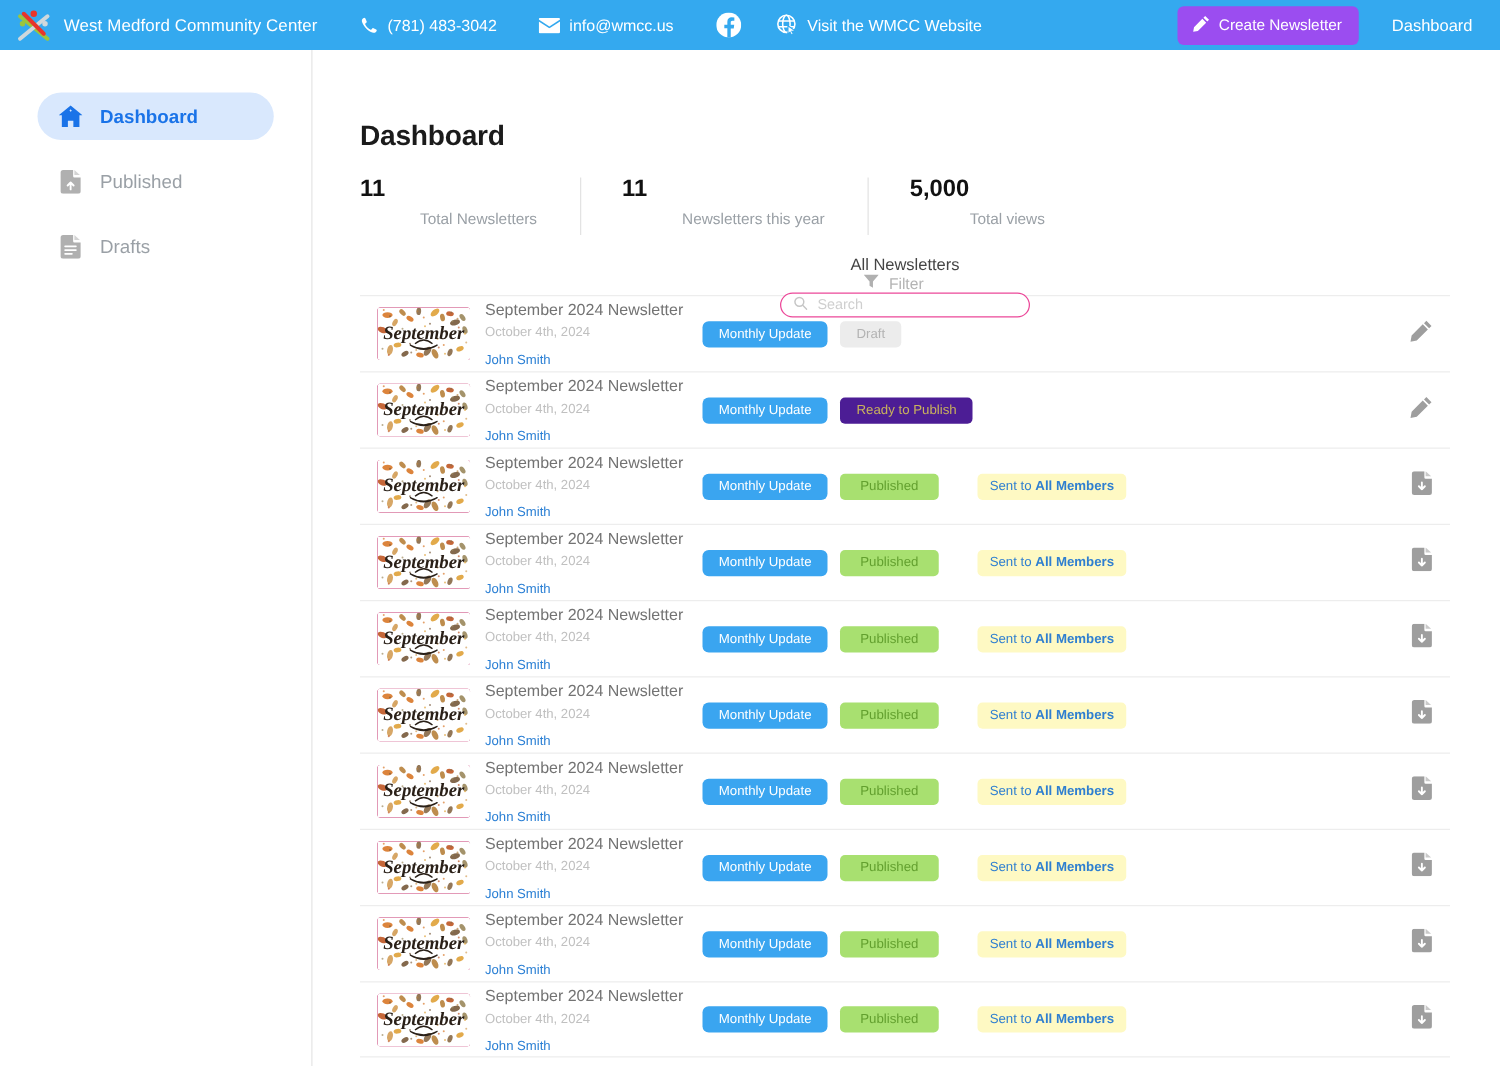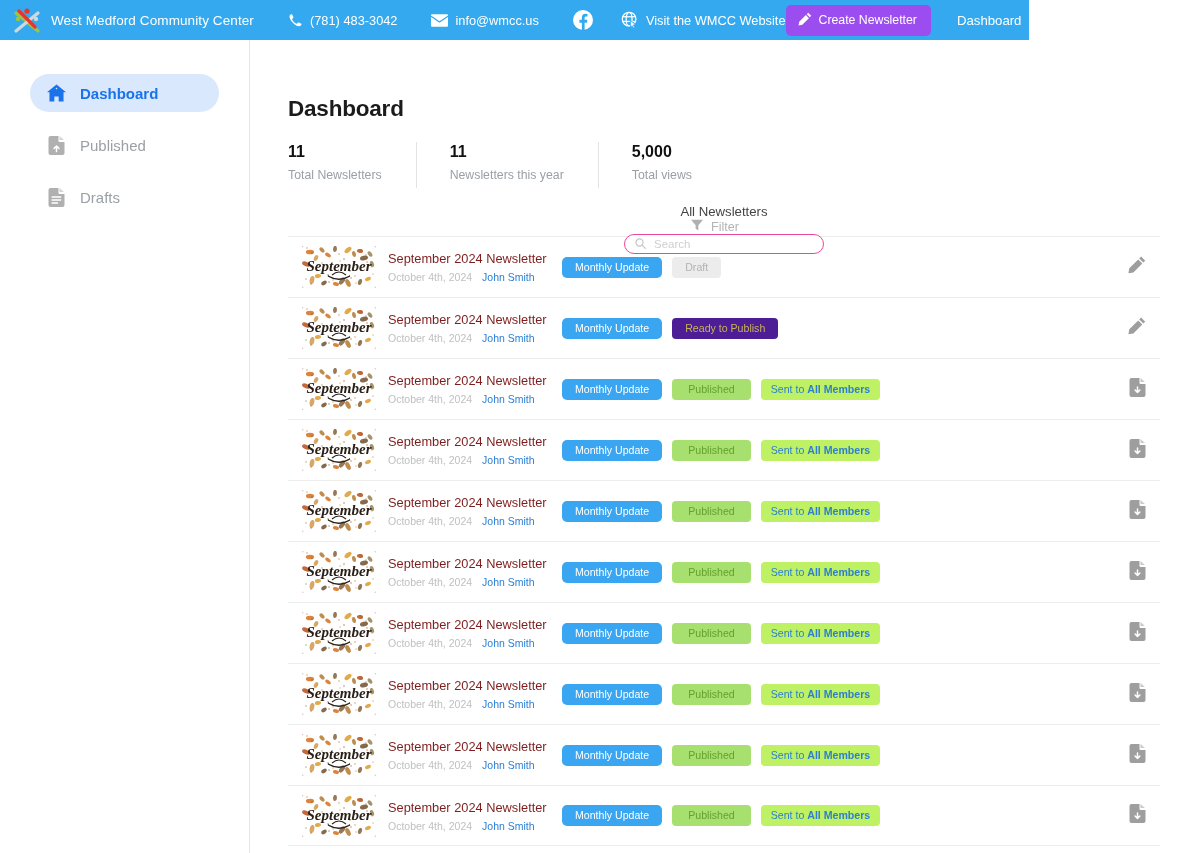--- a/index.html
+++ b/index.html
@@ -4,21 +4,21 @@
 <style>
   * { box-sizing: border-box; margin: 0; padding: 0; }
   html, body {
     width: 1200px; height: 853px;
     font-family: "Liberation Sans", sans-serif;
     background: #ffffff; overflow: hidden;
   }
 
   
   .topbar {
-    height: 40px; width: 1029px;
+    height: 40px; width: 1200px;
     background: #34a9ef;
     display: flex; align-items: center;
     padding: 0 14px 0 12px;
     color: #ffffff;
   }
   .brand { display: flex; align-items: center; gap: 9px; }
   .logo-x { width: 30px; height: 28px; flex: 0 0 auto; }
   .brand-name { font-size: 13.5px; color: #fff; letter-spacing: .1px; white-space: nowrap; }
 
   .hdr-item {
@@ -72,22 +72,22 @@
   .page-title { font-size: 22.5px; font-weight: bold; color: #1b1b1b; letter-spacing: -.2px; }
 
   
   .stats { display: flex; margin-top: 18px; height: 52px; }
   .stat { padding-right: 34px; padding-left: 0; position: relative; }
   .stat + .stat { padding-left: 34px; }
   .stat + .stat::before {
     content: ""; position: absolute; left: 0; top: 2px; bottom: 4px;
     width: 1px; background: #e3e3e3;
   }
-  .stat-num { font-size: 16px; font-weight: bold; color: #111; line-height: 24px; }
-  .stat-lbl { font-size: 12.3px; color: #9aa0a6; margin-top: 4px; }
+  .stat-num { font-size: 19px; font-weight: bold; color: #111; line-height: 24px; }
+  .stat-lbl { font-size: 12.3px; color: #9aa0a6; margin-top: 4px; margin-left: 48px; }
 
   
   .list-head {
     display: flex; align-items: center;
     margin-top: 12px; height: 26px; flex-direction: column;
   }
   .list-title { font-size: 13.2px; color: #444; }
   .lh-spacer { flex: 1 1 auto; }
   .filter-btn {
     display: flex; align-items: center; gap: 8px;
@@ -116,35 +116,35 @@
   .row:last-child { border-bottom: 1px solid #ededed; }
 
   .thumb {
     width: 74px; height: 42px; flex: 0 0 74px;
     margin-right: 12px; margin-left: 14px;
     border-radius: 2px; overflow: hidden; background: #be185d;
   }
   .thumb svg { display: block; }
 
   .row-info { width: 152px; flex: 0 0 152px; }
-  .row-title { font-size: 12.8px; color: #7f1d1d; white-space: nowrap; line-height: 16px; }
-  .row-meta { margin-top: 4px; display: flex; align-items: baseline; gap: 10px; }
+  .row-title { font-size: 12.8px; color: #737373; white-space: nowrap; line-height: 16px; }
+  .row-meta { margin-top: 4px; display: flex; align-items: baseline; gap: 10px; flex-direction: column; }
   .row-date { font-size: 10.5px; color: #c0c0c0; white-space: nowrap; }
   .row-author { font-size: 10.5px; color: #2a7fd4; white-space: nowrap; cursor: pointer; }
 
   .badges { display: flex; align-items: center; gap: 10px; margin-left: 22px; justify-content: space-between; }
   .badge {
     font-size: 10.6px; border-radius: 4px; padding: 5px 9px;
     white-space: nowrap; line-height: 11px;
   }
   .b-tag     { background: #3aa5f0; color: #fff; padding: 5px 13px; border-radius: 5px; }
   .b-draft   { background: #ececec; color: #b3b3b3; padding: 5px 13px; }
   .b-ready   { background: #4c1d95; color: #c9b25c; padding: 5px 13px; }
   .b-pub     { background: #a8e070; color: #63a02f; padding: 5px 16px; }
-  .b-sent    { background: #bef264; color: #2f7fd0; padding: 5px 10px; }
+  .b-sent    { background: #fef9c3; color: #2f7fd0; padding: 5px 10px; margin-left: 21px; }
   .b-sent b  { font-weight: bold; }
 
   .row-spacer { flex: 1 1 auto; }
   .row-action { width: 26px; height: 26px; display: flex; align-items: center; justify-content: center; cursor: pointer; margin-right: 6px; }
 
   
   .pager {
     display: flex; align-items: center; justify-content: flex-end;
     gap: 14px; height: 44px; padding-right: 8px;
   }

